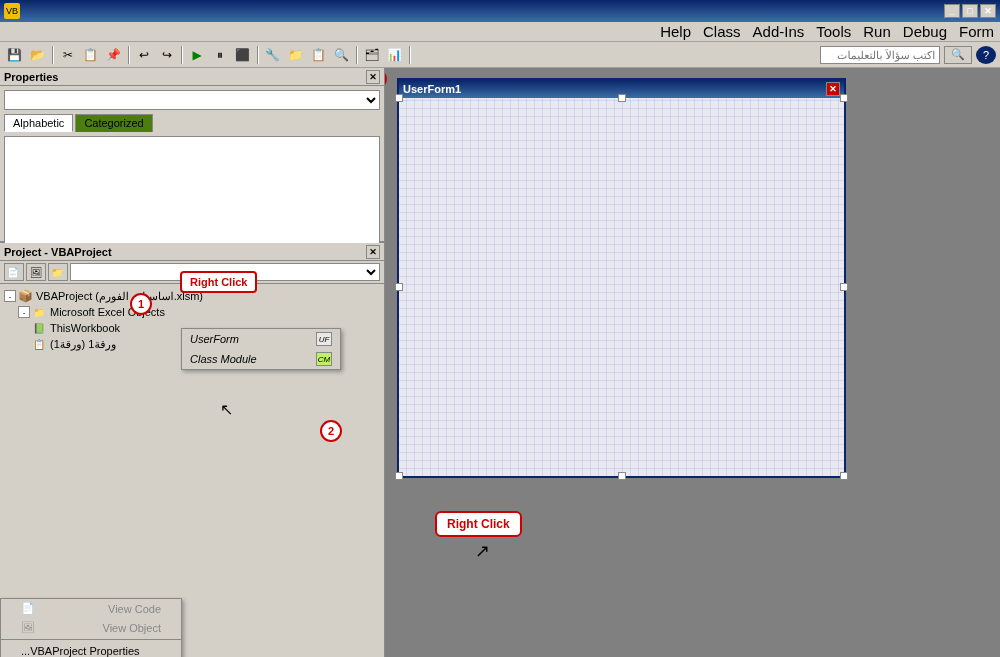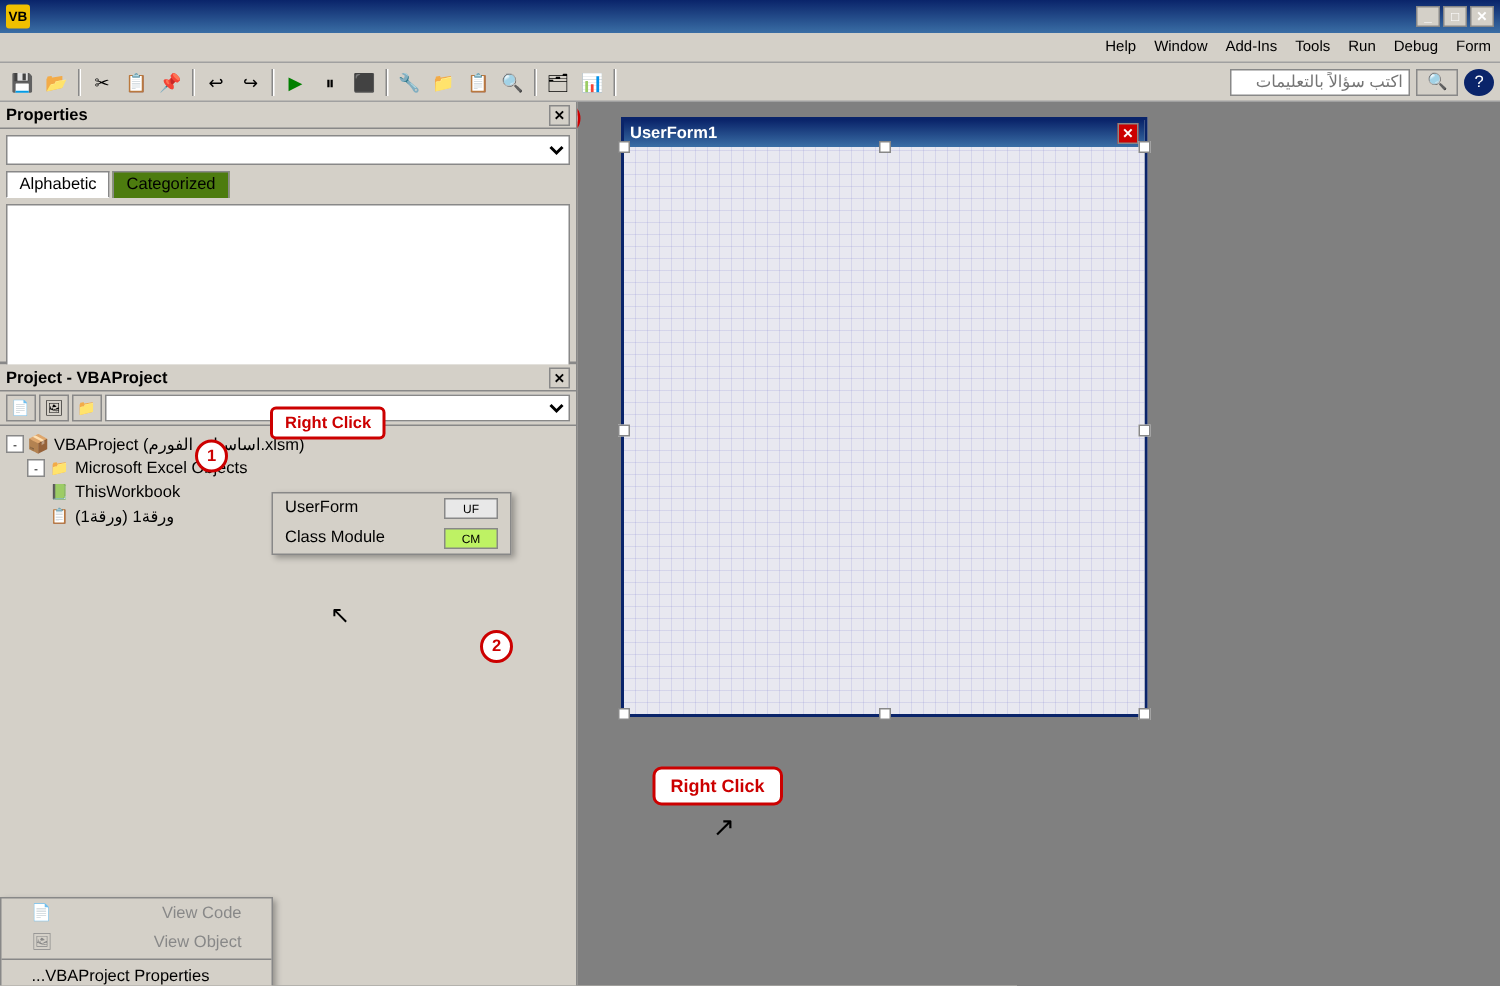--- a/index.html
+++ b/index.html
@@ -28,21 +28,21 @@
       width: 16px;
       height: 16px;
       margin-right: 4px;
       background: #f0c000;
       border-radius: 2px;
       display: inline-flex;
       align-items: center;
       justify-content: center;
       font-size: 9px;
       color: #000;
-      font-weight: bold;
+      font-weight: normal;
     }
     .title-bar-controls {
       margin-left: auto;
       display: flex;
       gap: 2px;
     }
     .title-btn {
       width: 16px;
       height: 14px;
       background: #d4d0c8;
@@ -57,21 +57,21 @@
     
     .menu-bar {
       background: #d4d0c8;
       height: 20px;
       display: flex;
       align-items: center;
       border-bottom: 1px solid #a0a0a0;
     }
     .menu-item {
       padding: 2px 6px;
-      font-size: 10px;
+      font-size: 15px;
       cursor: pointer;
     }
     .menu-spacer { flex: 1; }
 
     
     .toolbar {
       background: #d4d0c8;
       height: 26px;
       display: flex;
       align-items: center;
@@ -273,22 +273,22 @@
       flex: 1;
       background: #808080;
       position: relative;
       overflow: hidden;
     }
 
     
     .userform-window {
       position: absolute;
       top: 10px;
-      left: 29px;
-      width: 351px;
+      left: 12px;
+      width: 449px;
       height: 400px;
       background: #d4d0c8;
       border: 2px solid #0a246a;
     }
     .userform-title {
       background: linear-gradient(to bottom, #0a246a, #3a6ea5);
       color: white;
       height: 18px;
       display: flex;
       align-items: center;
@@ -372,24 +372,26 @@
       background: #d4d0c8;
       border: 1px solid #888;
       box-shadow: 2px 2px 4px rgba(0,0,0,0.3);
       z-index: 101;
     }
     .ctx-submenu-item {
       padding: 3px 8px;
       font-size: 11px;
       cursor: pointer;
       display: flex;
+      align-items: center;
       gap: 4px;
+      font-style: italic;
     }
     .submenu-icon {
-      width: 36px;
+      width: 16px;
       height: 14px;
       background: #d4d0c8;
       border: 1px solid #888;
       display: inline-flex;
       align-items: center;
       justify-content: center;
       font-size: 9px;
     }
 
     
@@ -442,21 +444,21 @@
   <div class="title-bar-controls">
     <div class="title-btn">_</div>
     <div class="title-btn">□</div>
     <div class="title-btn">✕</div>
   </div>
 </div>
 
 <div class="menu-bar">
   <span class="menu-spacer"></span>
   <span class="menu-item">Help</span>
-  <span class="menu-item">Window</span>
+  <span class="menu-item">Class</span>
   <span class="menu-item">Add-Ins</span>
   <span class="menu-item">Tools</span>
   <span class="menu-item">Run</span>
   <span class="menu-item">Debug</span>
   <span class="menu-item">Form</span>
 </div>
 
 <div class="toolbar">
   <div class="toolbar-btn">💾</div>
   <div class="toolbar-btn">📂</div>

